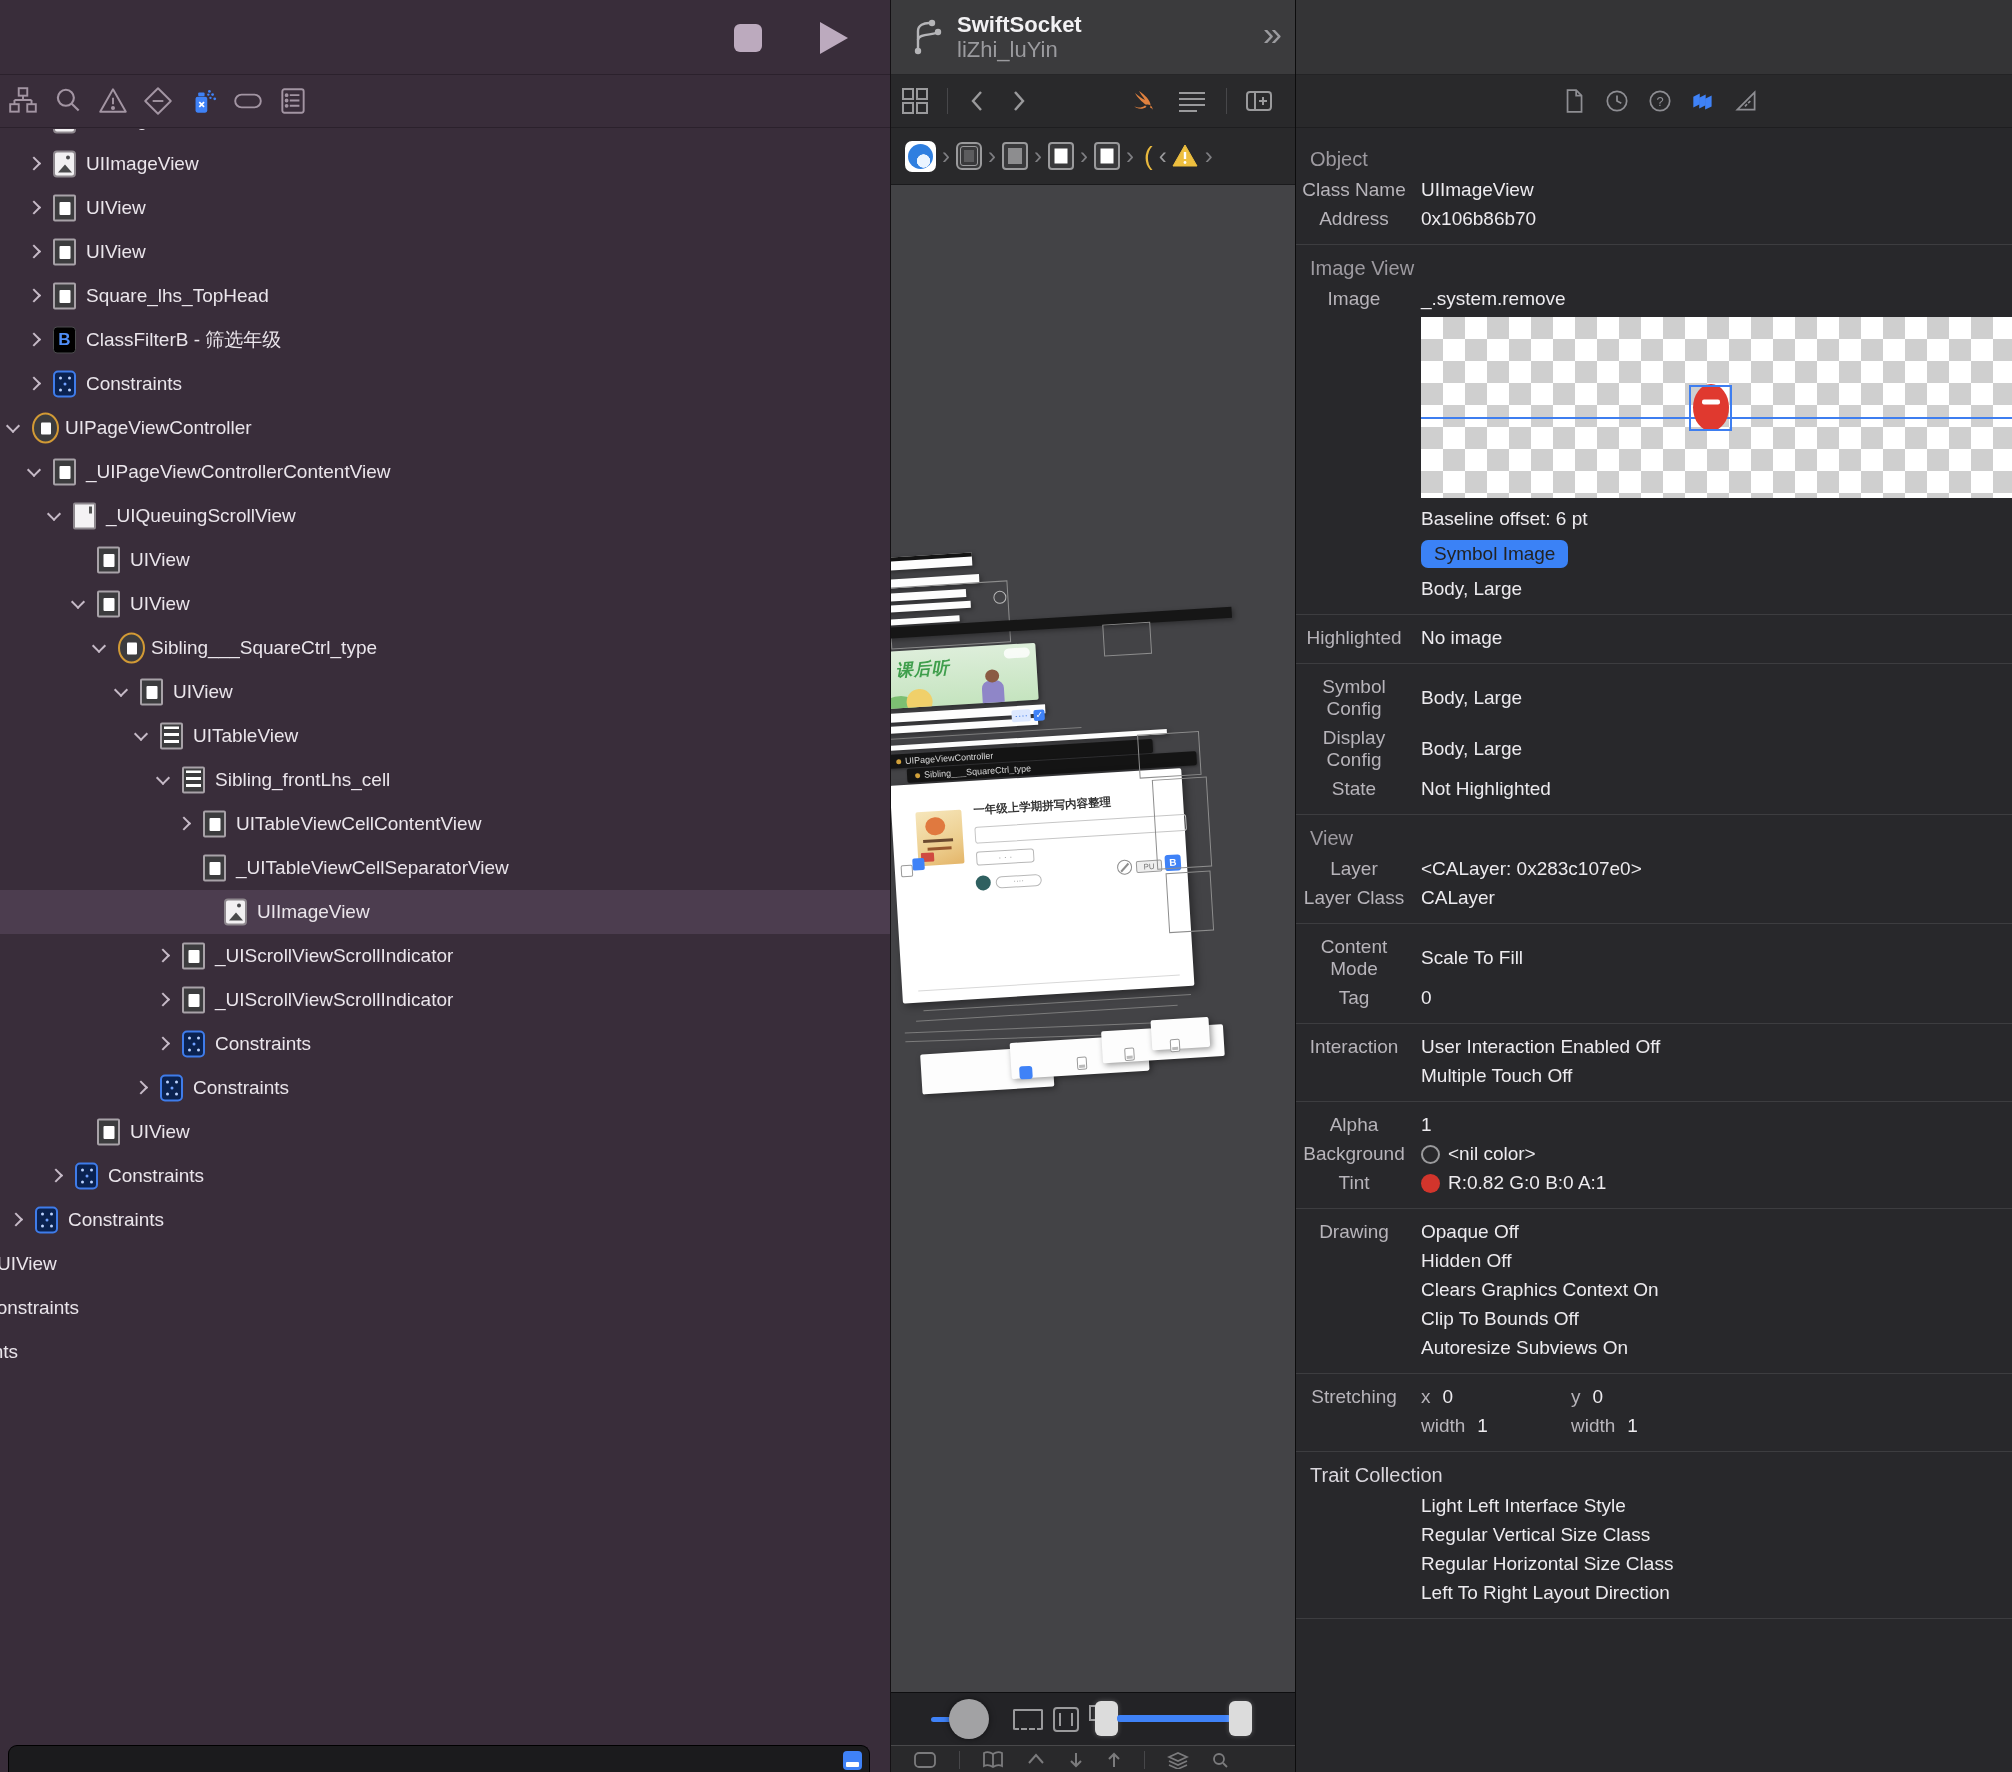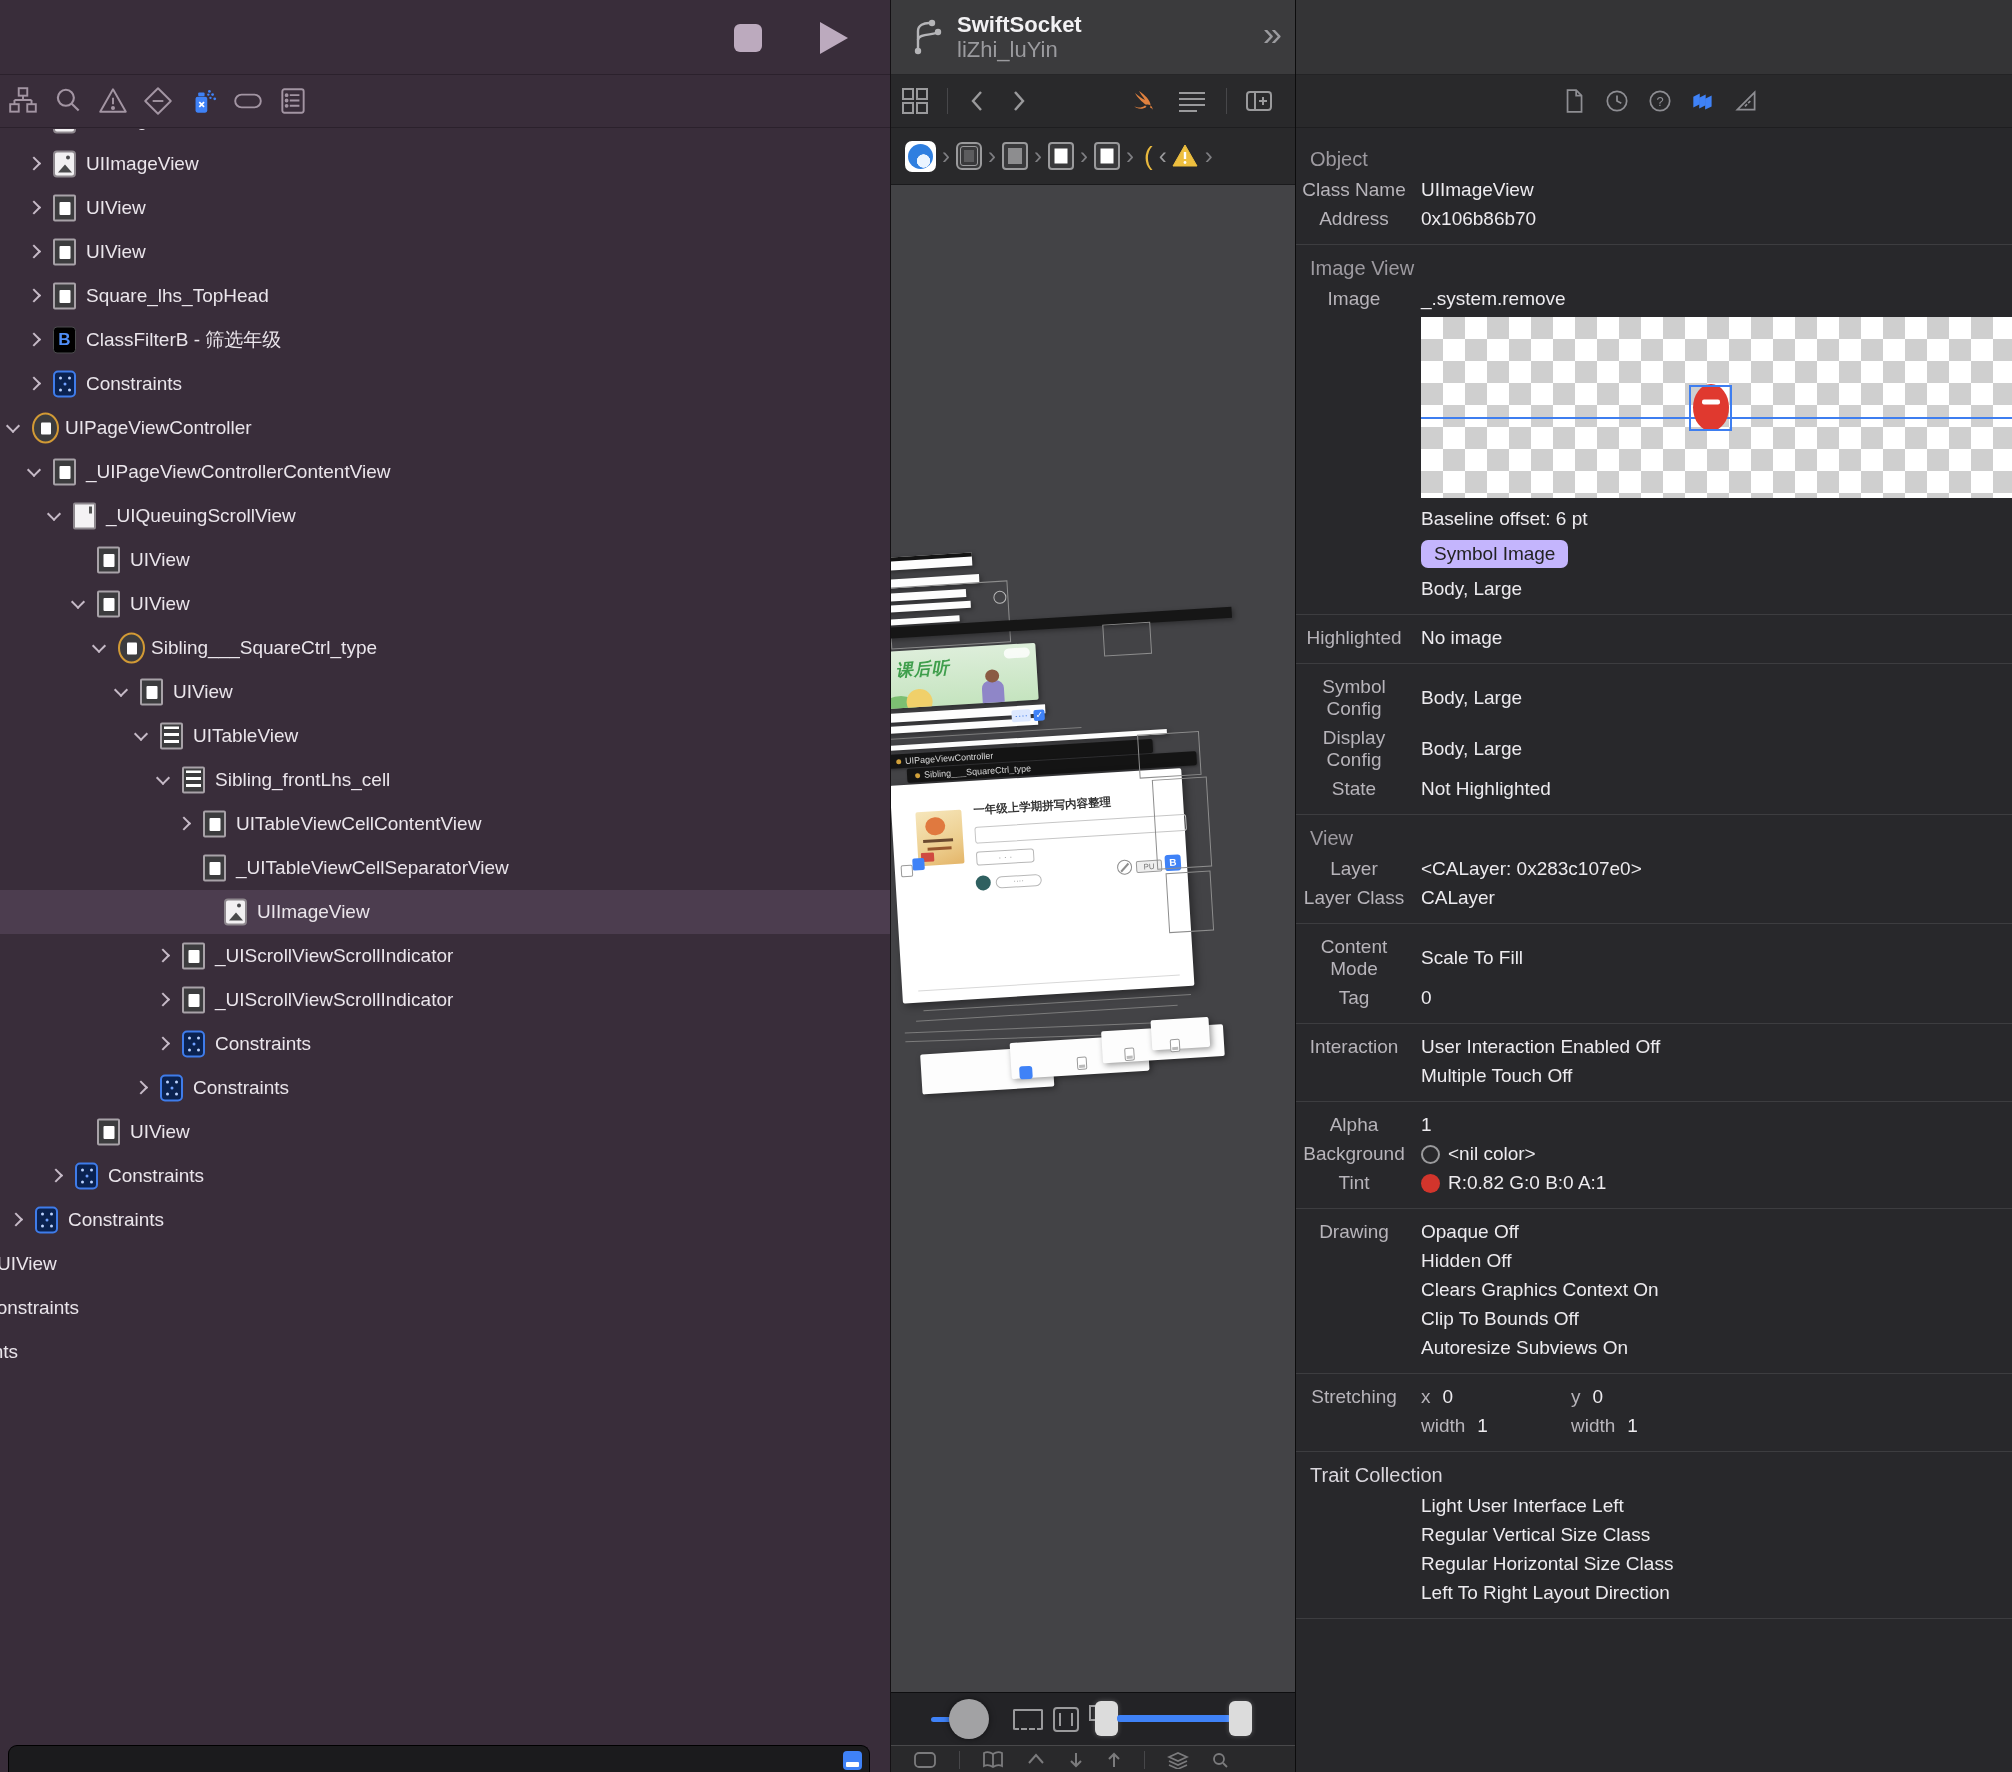--- a/index.html
+++ b/index.html
@@ -135,21 +135,21 @@
   .swatch + .rp-value{margin-left:8px;}
   .rp-preview{position:relative;margin:4px 0 10px 125px;height:181px;background-color:#fff;
      background-image:linear-gradient(45deg,#cfcfcf 25%,transparent 25%,transparent 75%,#cfcfcf 75%),
                       linear-gradient(45deg,#cfcfcf 25%,transparent 25%,transparent 75%,#cfcfcf 75%);
      background-size:44px 44px;background-position:0 0,22px 22px;}
   .rp-baseline{position:absolute;left:0;right:0;top:100px;height:2px;background:#3e7ef0;}
   .rp-sym{position:absolute;left:272px;top:67px;width:36px;height:47px;background:#e0392f;border-radius:50%;}
   .rp-sym:after{content:"";position:absolute;left:50%;top:38%;transform:translate(-50%,-50%);width:18px;height:5px;background:#fff;border-radius:2px;}
   .rp-selbox{position:absolute;left:268px;top:68px;width:43px;height:46px;border:2px solid #3e7ef0;}
   .pillrow{margin:10px 0 10px 125px;}
-  .pill{display:inline-block;background:#c4b5fd;color:#222;font-size:19px;padding:3px 13px;border-radius:7px;}
+  .pill{display:inline-block;background:#3b82f6;color:#222;font-size:19px;padding:3px 13px;border-radius:7px;}
   .stretch-cell{display:inline-block;width:150px;}
   .stretch-k{color:#b7b4ba;margin-right:12px;}
   .stretch-v{color:#edebef;}
   svg{display:block;}
 </style>
 </head>
 <body>
 
 <div class="app">
 
@@ -730,21 +730,21 @@
           <span style="margin-left: 9px;"><span class="stretch-cell"><span class="stretch-k">x</span><span class="stretch-v">0</span></span><span class="stretch-cell"><span class="stretch-k">y</span><span class="stretch-v">0</span></span></span>
         </div>
         <div class="rp-row">
           <div class="rp-label"></div>
           <span style="margin-left: 9px;"><span class="stretch-cell"><span class="stretch-k">width</span><span class="stretch-v">1</span></span><span class="stretch-cell"><span class="stretch-k">width</span><span class="stretch-v">1</span></span></span>
         </div>
         <div class="rp-divider"></div>
         <div class="rp-section bright">Trait Collection</div>
         <div class="rp-row">
           <div class="rp-label"></div>
-          <div class="rp-value">Light User Interface Left</div>
+          <div class="rp-value">Light Left Interface Style</div>
         </div>
         <div class="rp-row">
           <div class="rp-label"></div>
           <div class="rp-value">Regular Vertical Size Class</div>
         </div>
         <div class="rp-row">
           <div class="rp-label"></div>
           <div class="rp-value">Regular Horizontal Size Class</div>
         </div>
         <div class="rp-row">

